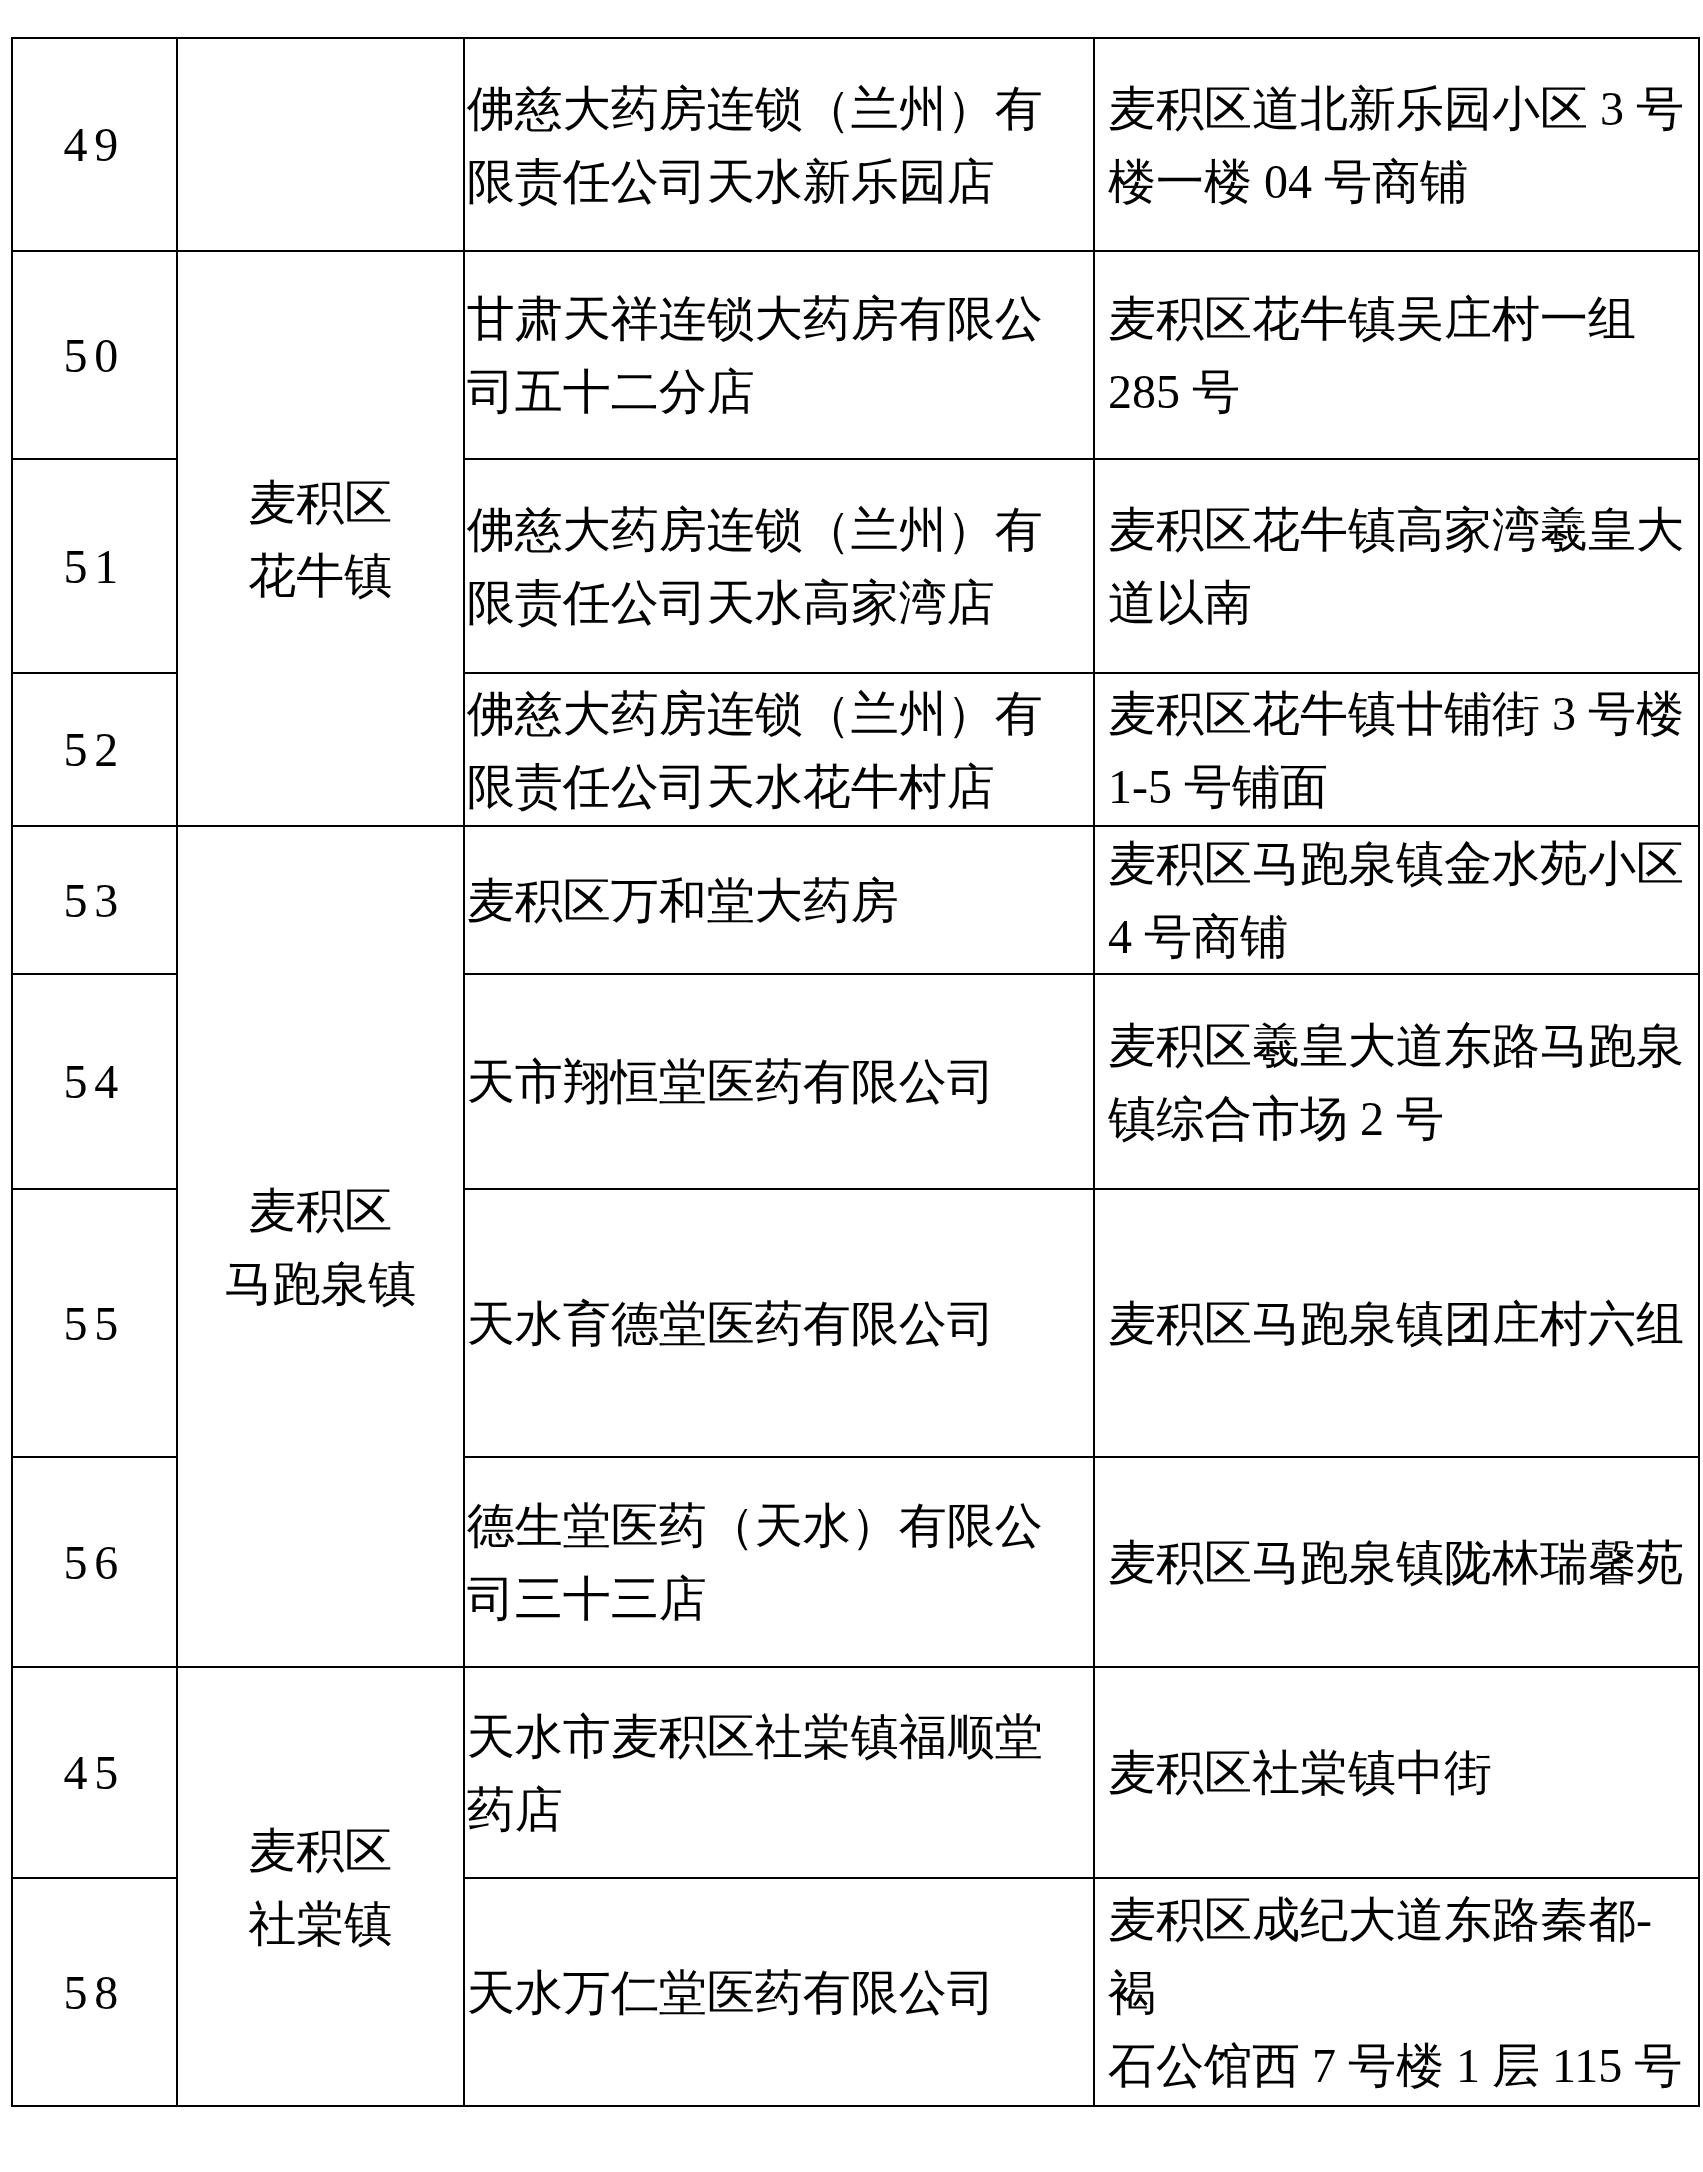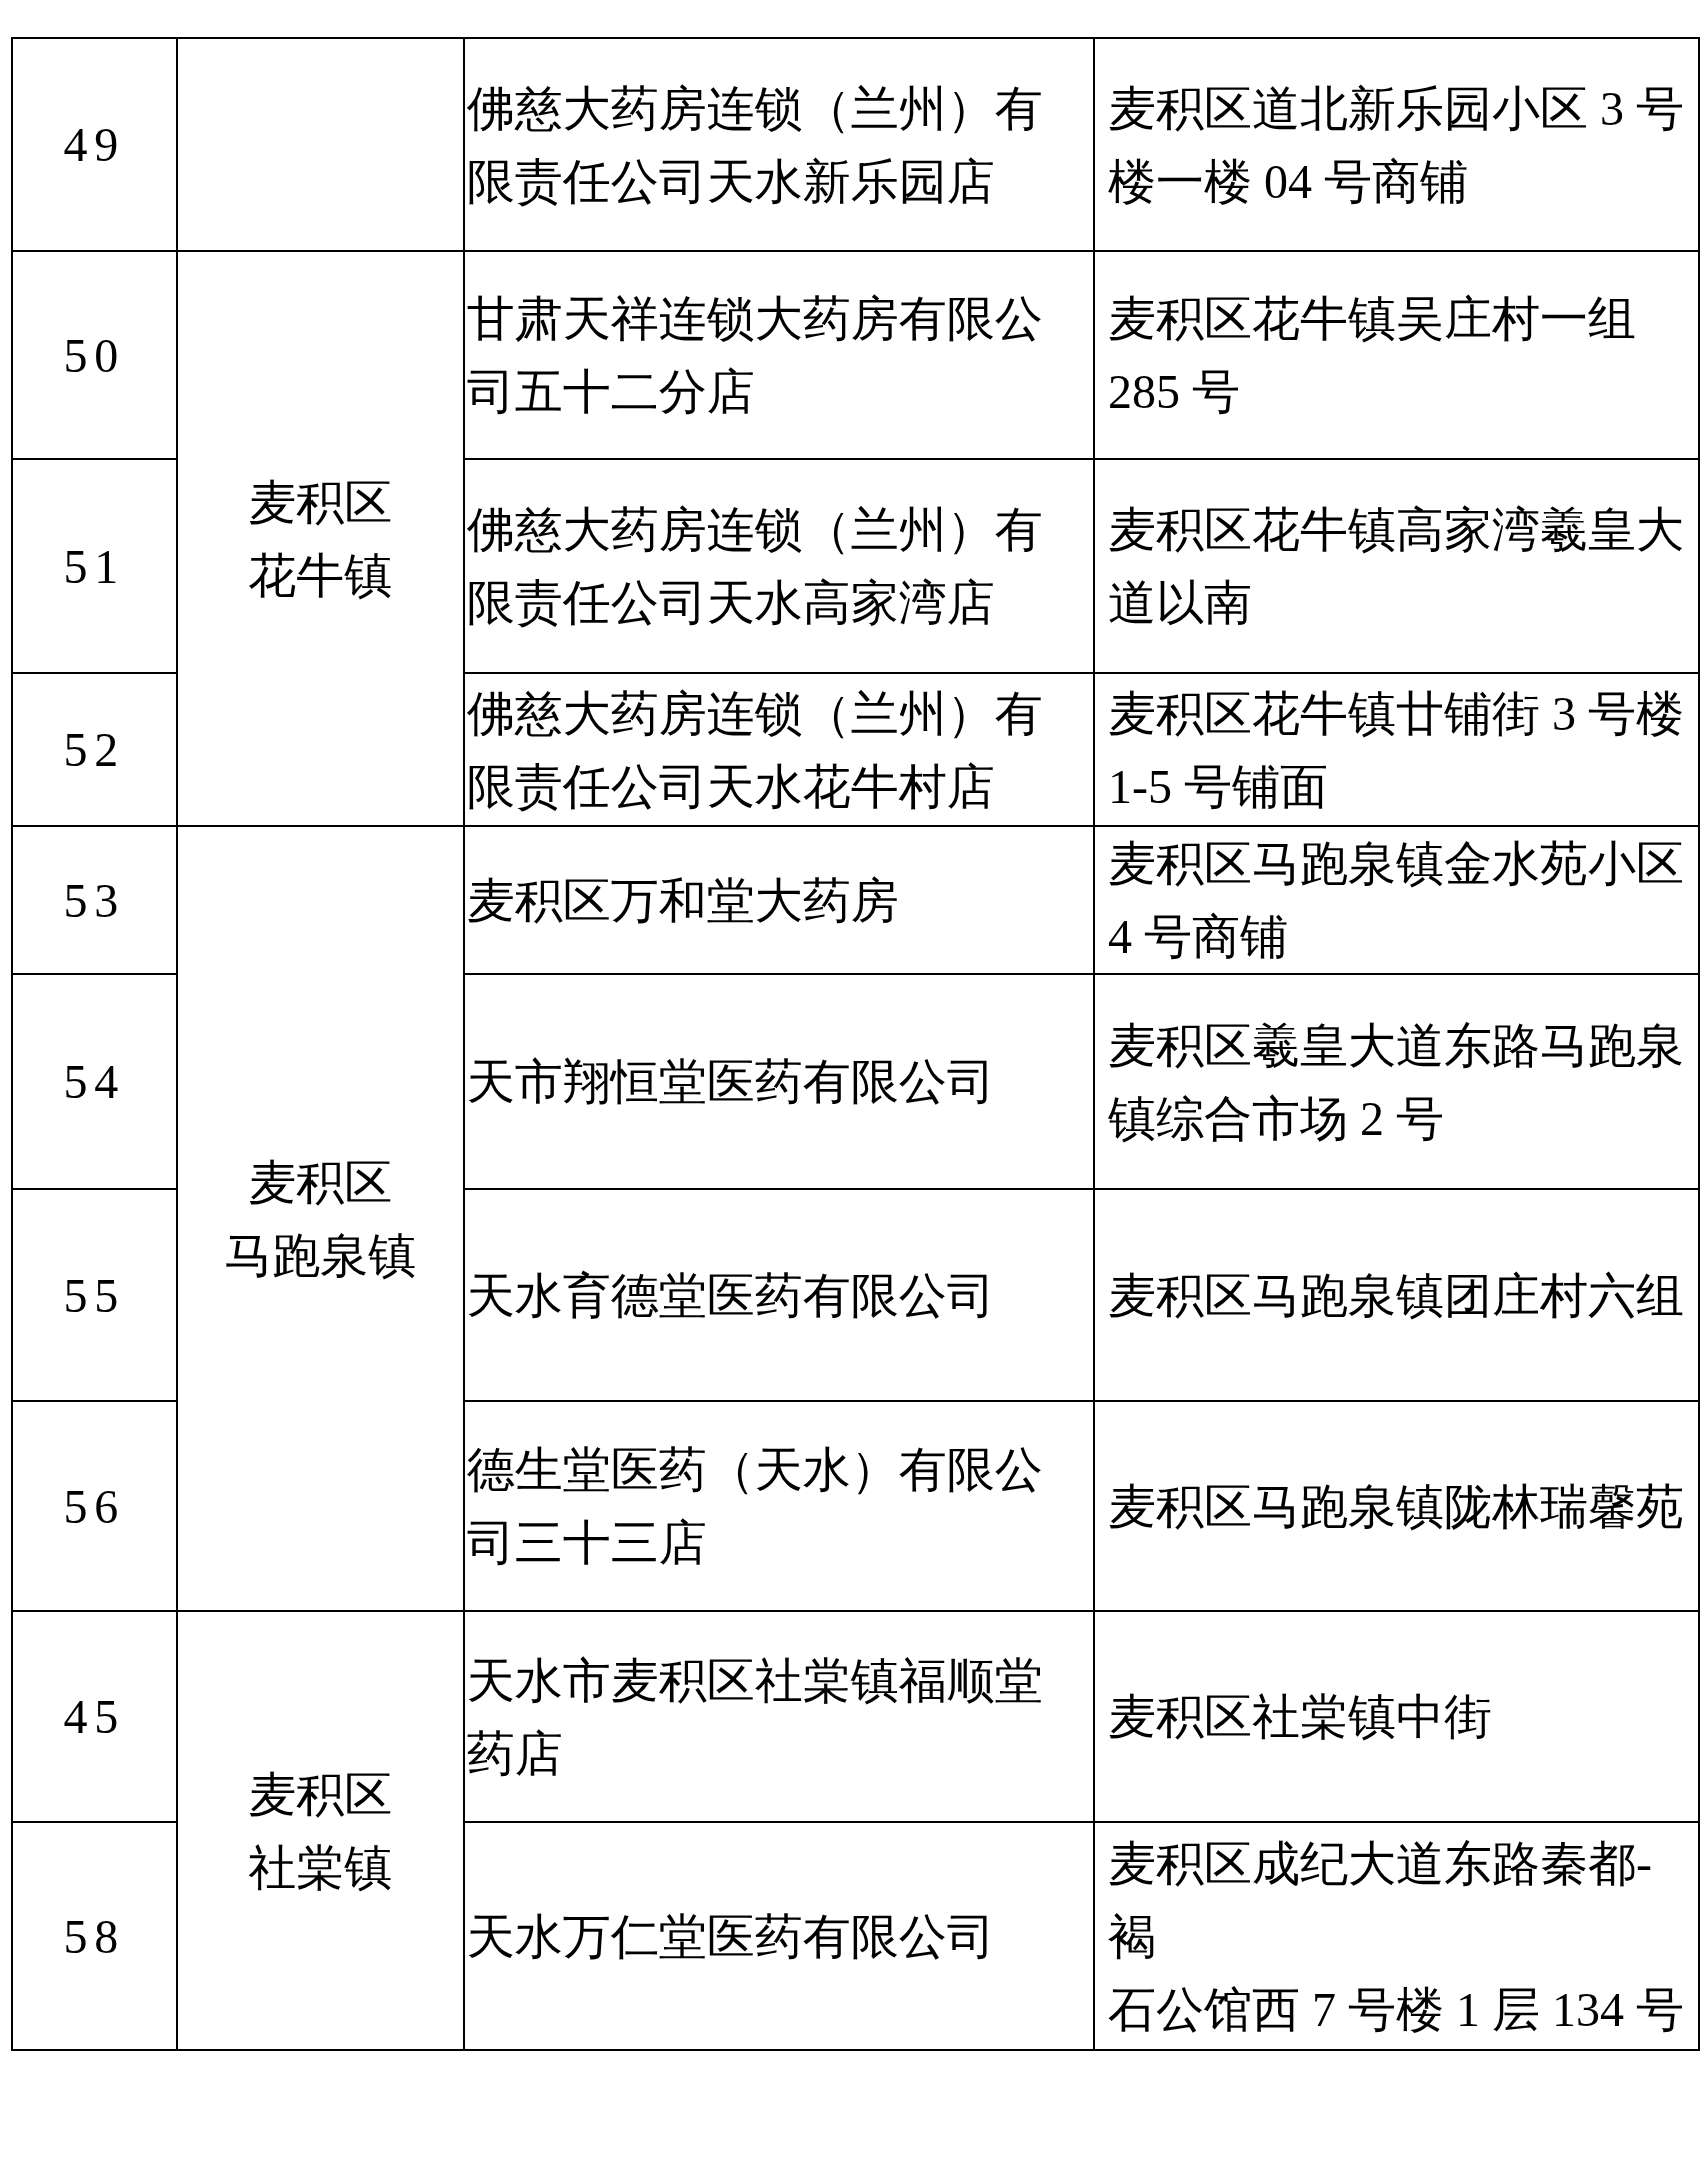--- a/index.html
+++ b/index.html
@@ -103,21 +103,21 @@
 4 号商铺</td>
   </tr>
 
   <tr style="height:215px">
     <td class="num">54</td>
     <td class="name">天市翔恒堂医药有限公司</td>
     <td class="addr">麦积区羲皇大道东路马跑泉
 镇综合市场 2 号</td>
   </tr>
 
-  <tr style="height:212px">
+  <tr style="height:268px">
     <td class="num">55</td>
     <td class="name">天水育德堂医药有限公司</td>
     <td class="addr">麦积区马跑泉镇团庄村六组</td>
   </tr>
 
   <tr style="height:210px">
     <td class="num">56</td>
     <td class="name">德生堂医药（天水）有限公
 司三十三店</td>
     <td class="addr">麦积区马跑泉镇陇林瑞馨苑</td>
@@ -129,17 +129,17 @@
 社棠镇</td>
     <td class="name">天水市麦积区社棠镇福顺堂
 药店</td>
     <td class="addr">麦积区社棠镇中街</td>
   </tr>
 
   <tr style="height:228px">
     <td class="num">58</td>
     <td class="name">天水万仁堂医药有限公司</td>
     <td class="addr">麦积区成纪大道东路秦都-褐
-石公馆西 7 号楼 1 层 134 号</td>
+石公馆西 7 号楼 1 层 115 号</td>
   </tr>
 </tbody>
   </table>
 
 
 </body></html>

